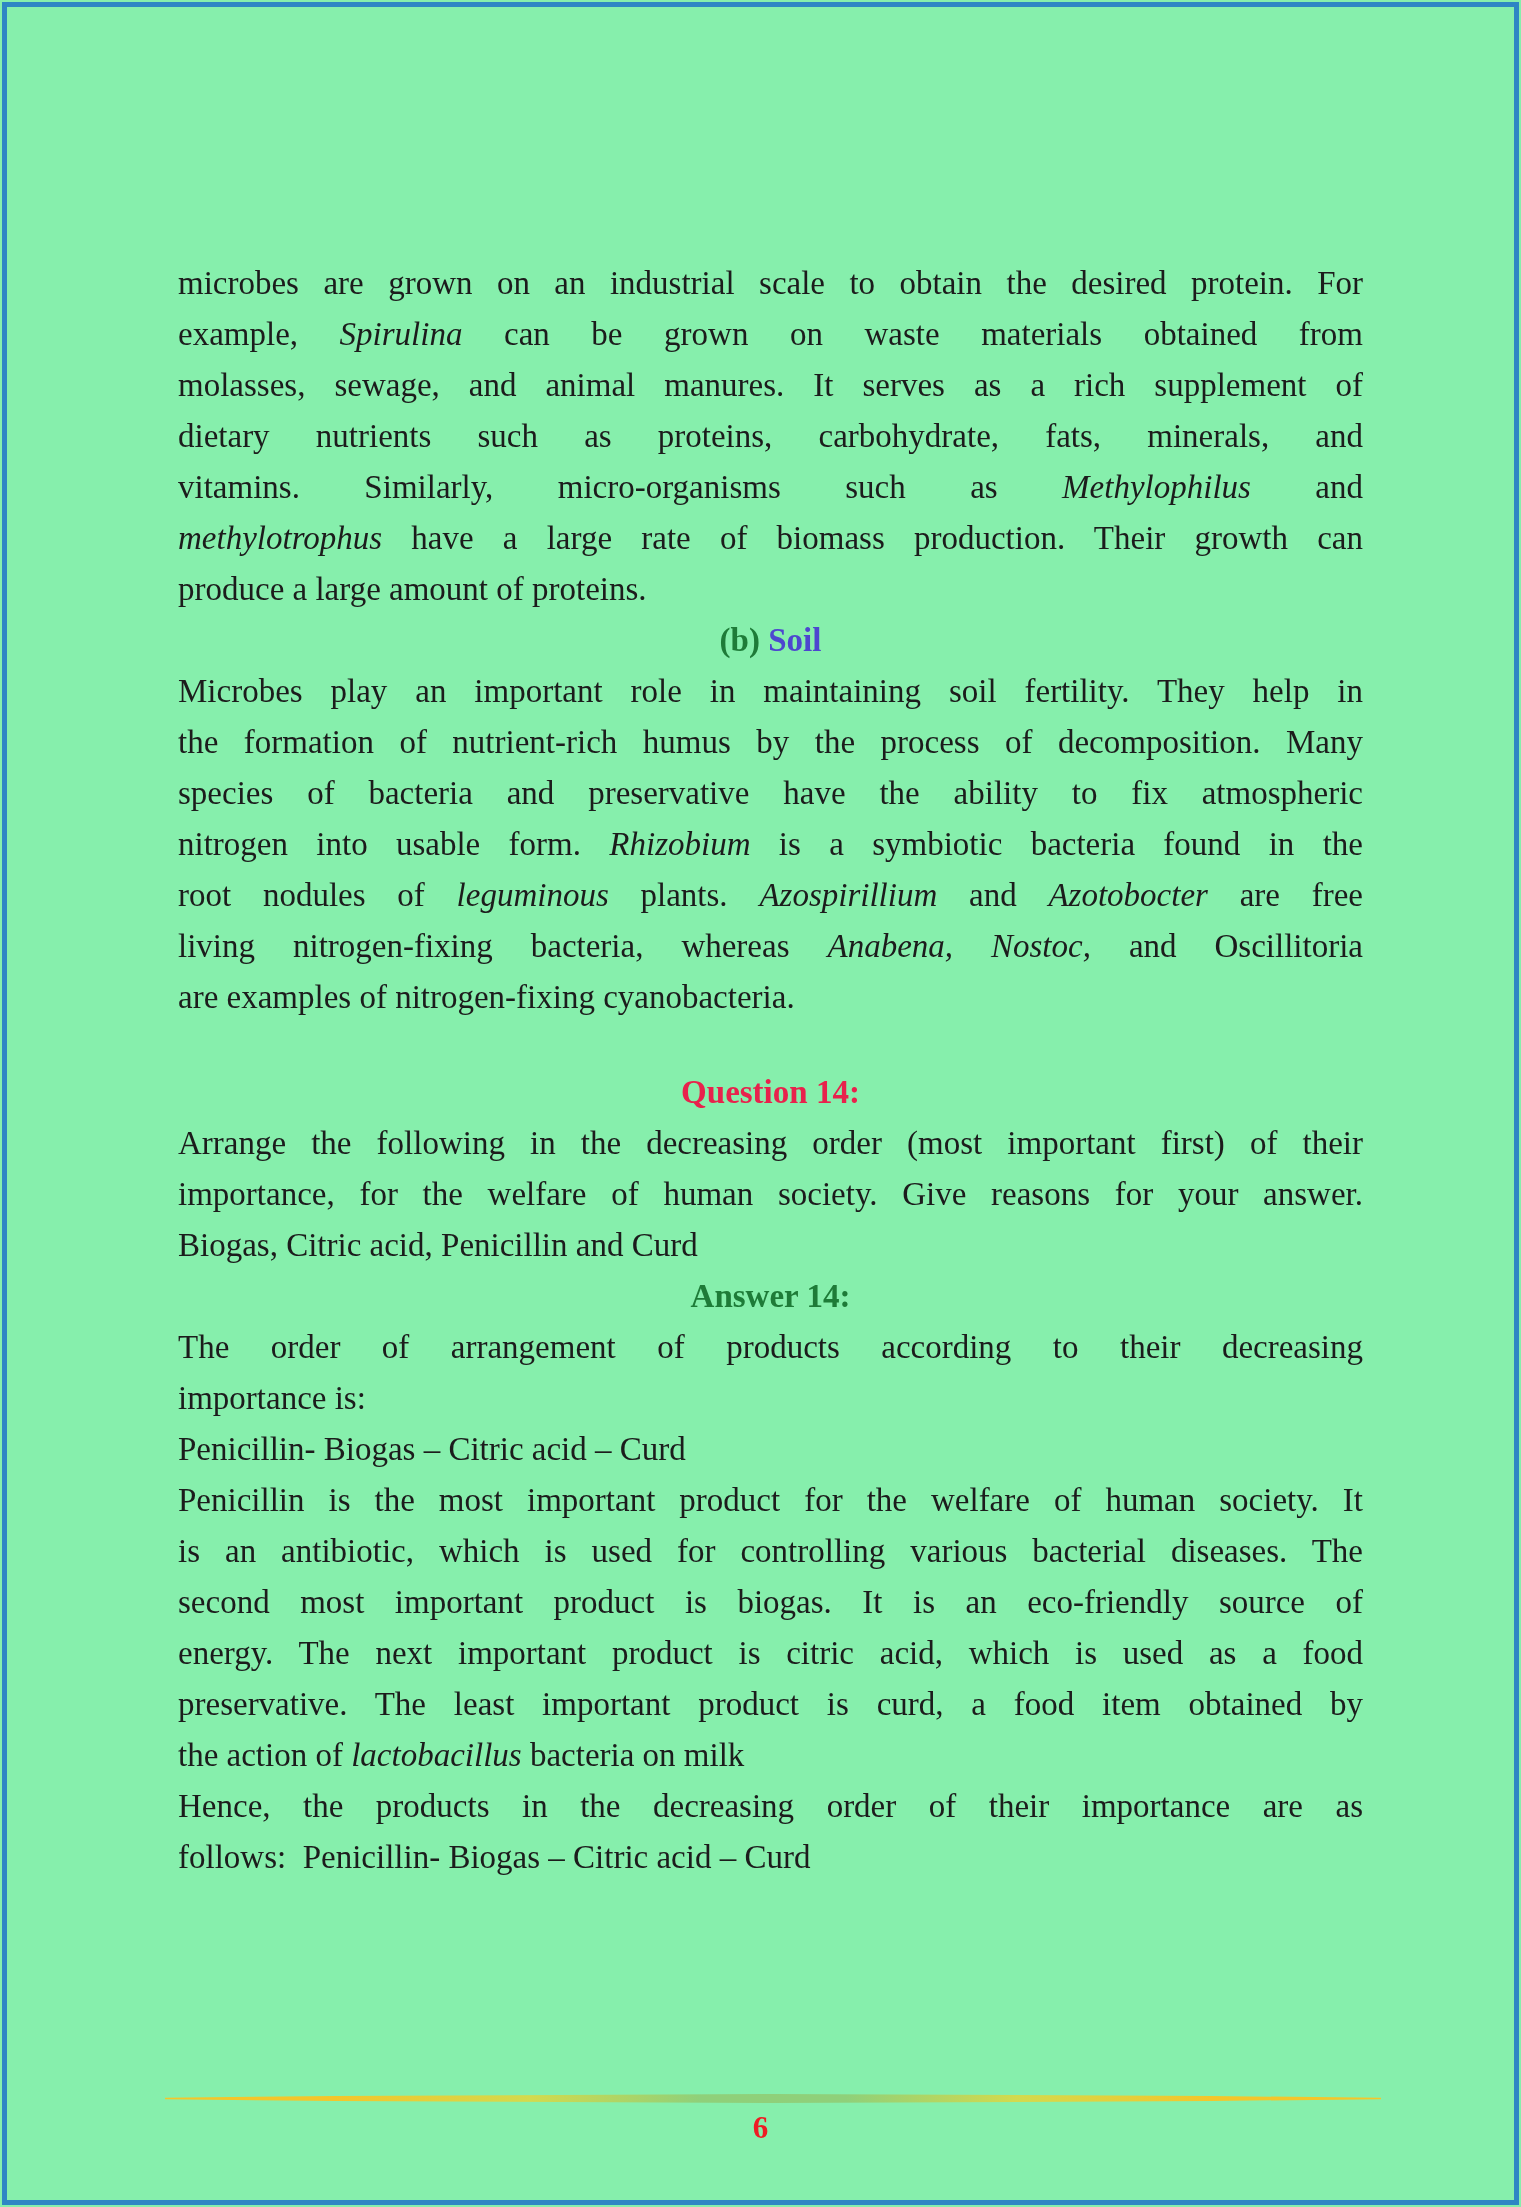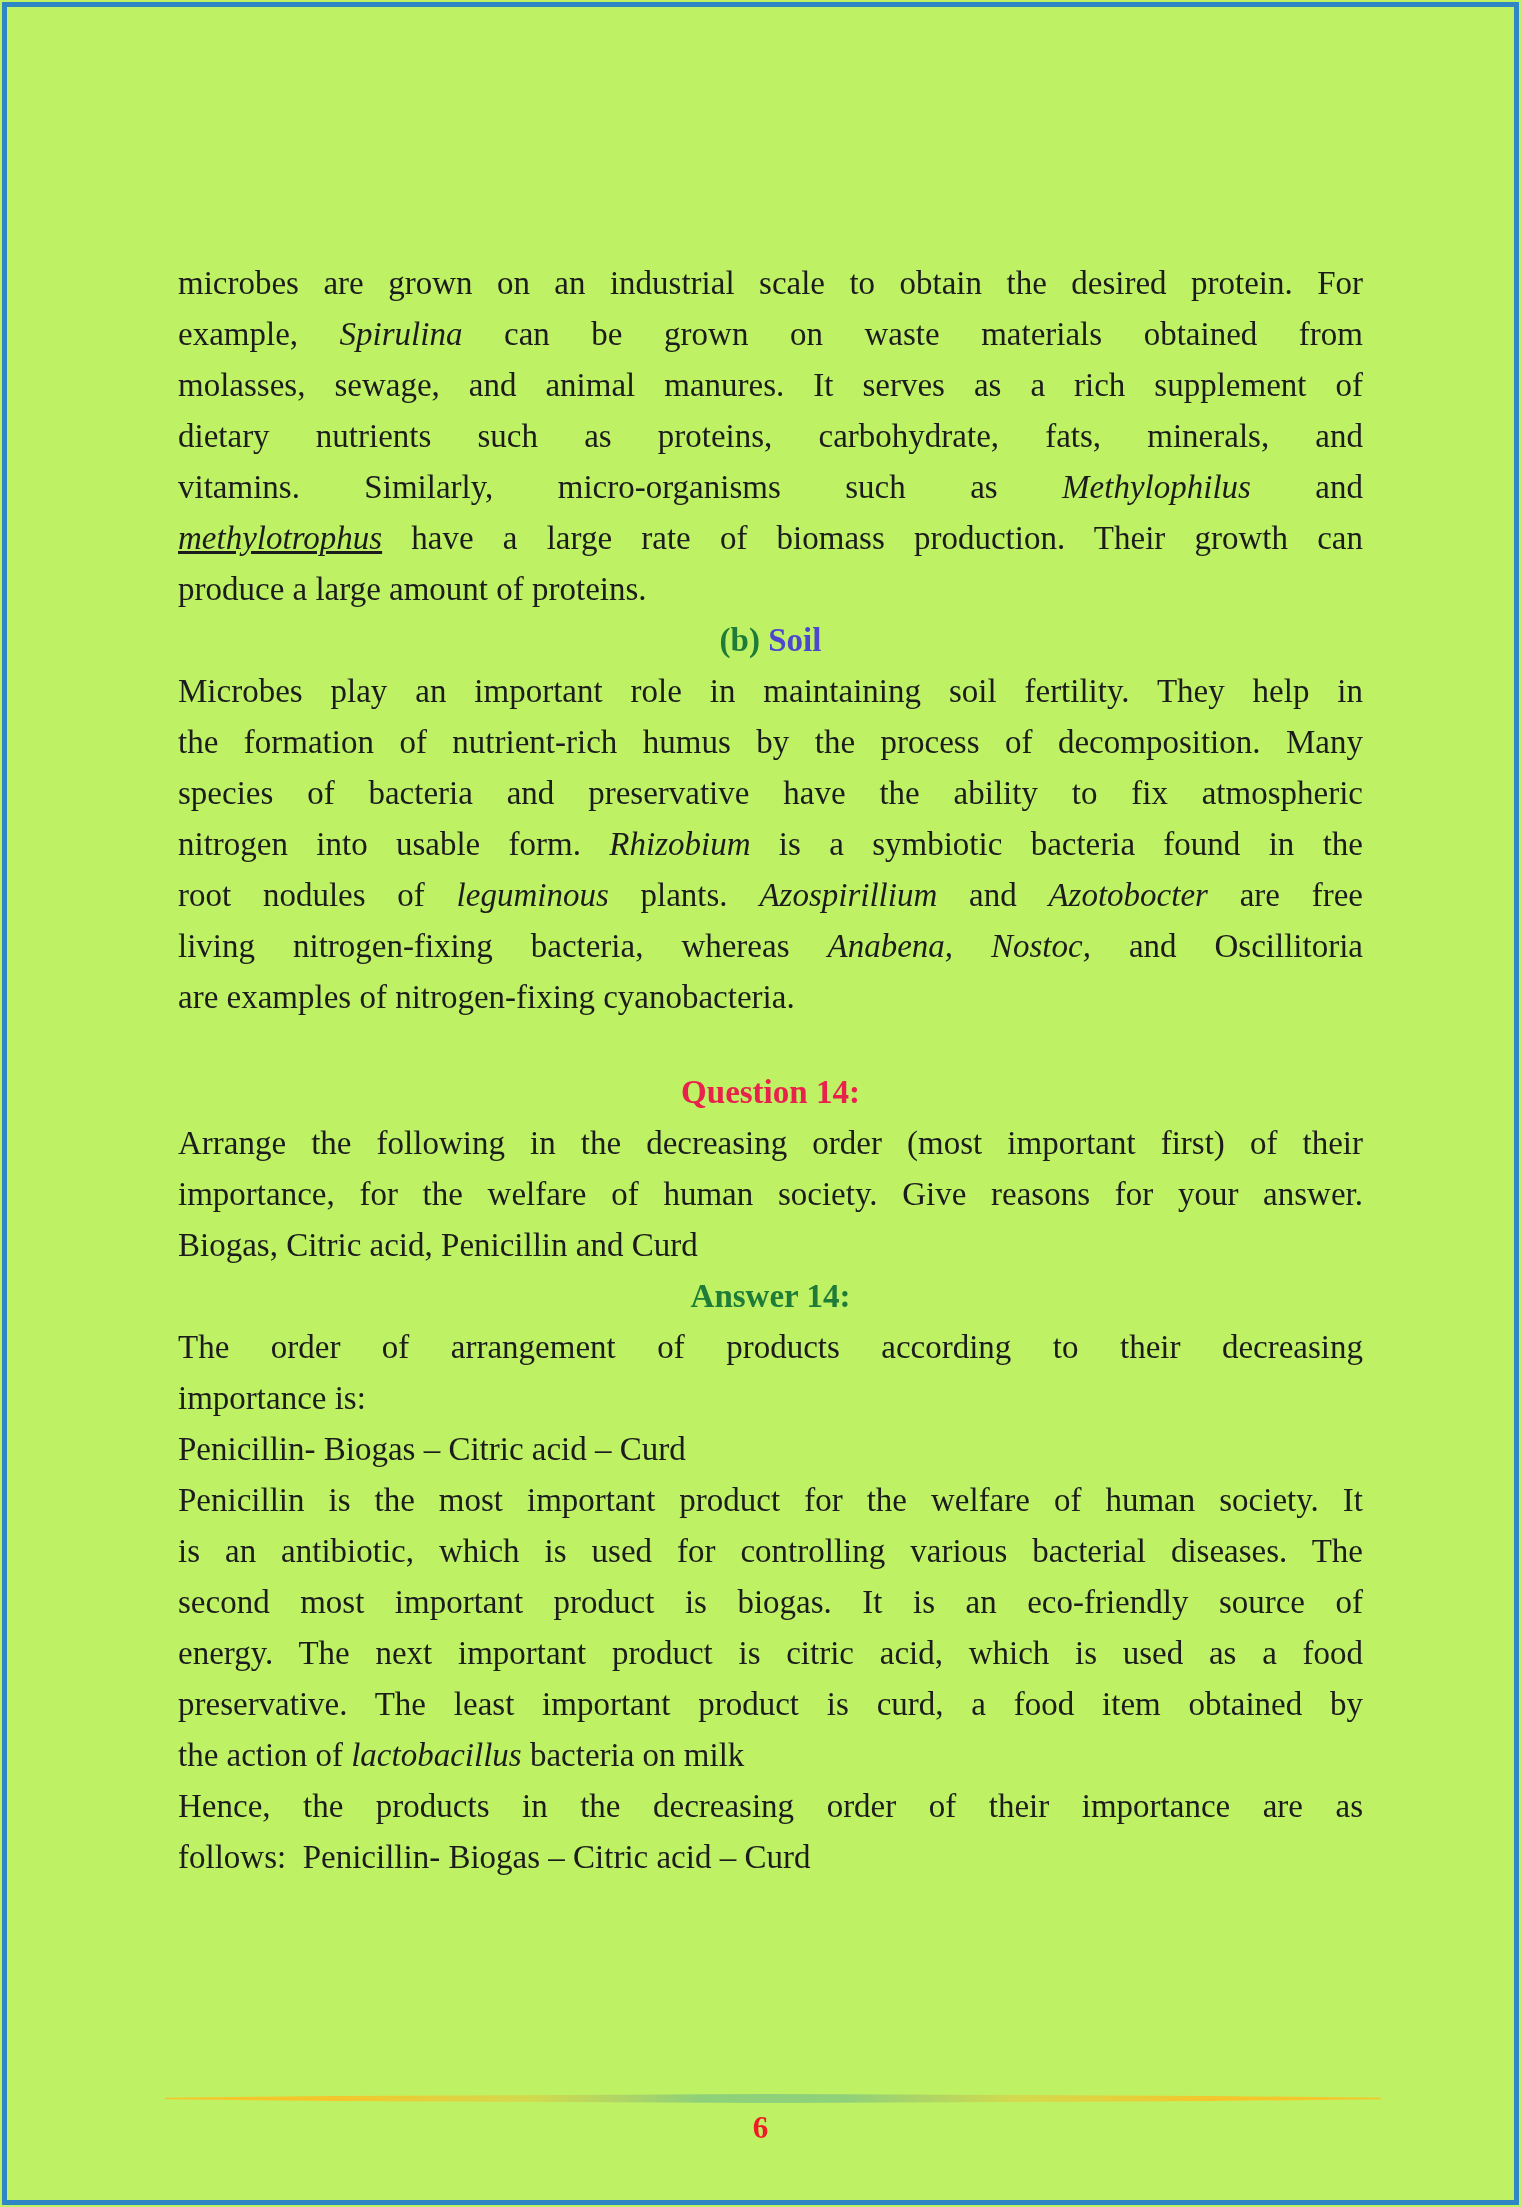--- a/index.html
+++ b/index.html
@@ -1,20 +1,20 @@
 <!DOCTYPE html>
 <html><head>
 <meta charset="utf-8">
 <style>
   html, body { margin: 0; padding: 0; background: #e9e9e9; }
   .page {
     position: relative;
     width: 1521px;
     height: 2207px;
-    background: #bef264;
+    background: #86efac;
     font-family: "Liberation Serif", "DejaVu Serif", serif;
     color: #1c1c1c;
     overflow: hidden;
   }
   .frame {
     position: absolute;
     inset: 2px;
     border: 5px solid #2e86c4;
     pointer-events: none;
   }
@@ -58,21 +58,21 @@
 
 <div class="page">
   <div class="frame"></div>
   <div class="content">
       <div class="block paragraph">
         <div class="line stretch"><span>microbes are grown on an industrial scale to obtain the desired protein. For</span></div>
         <div class="line stretch"><span>example, </span><span style="font-style: italic;">Spirulina</span><span> can be grown on waste materials obtained from</span></div>
         <div class="line stretch"><span>molasses, sewage, and animal manures. It serves as a rich supplement of</span></div>
         <div class="line stretch"><span>dietary nutrients such as proteins, carbohydrate, fats, minerals, and</span></div>
         <div class="line stretch"><span>vitamins. Similarly, micro-organisms such as </span><span style="font-style: italic;">Methylophilus</span><span> and</span></div>
-        <div class="line stretch"><span style="font-style: italic; text-decoration: underline;">methylotrophus</span><span> have a large rate of biomass production. Their growth can</span></div>
+        <div class="line stretch"><span style="font-style: italic;">methylotrophus</span><span> have a large rate of biomass production. Their growth can</span></div>
         <div class="line"><span>produce a large amount of proteins.</span></div>
       </div>
       <div class="block heading">
         <div class="line"><span style="font-weight: bold; color: rgb(30, 123, 56);">(b) </span><span style="color: rgb(77, 70, 207);">Soil</span></div>
       </div>
       <div class="block paragraph">
         <div class="line stretch"><span>Microbes play an important role in maintaining soil fertility. They help in</span></div>
         <div class="line stretch"><span>the formation of nutrient-rich humus by the process of decomposition. Many</span></div>
         <div class="line stretch"><span>species of bacteria and preservative have the ability to fix atmospheric</span></div>
         <div class="line stretch"><span>nitrogen into usable form. </span><span style="font-style: italic;">Rhizobium</span><span> is a symbiotic bacteria found in the</span></div>

